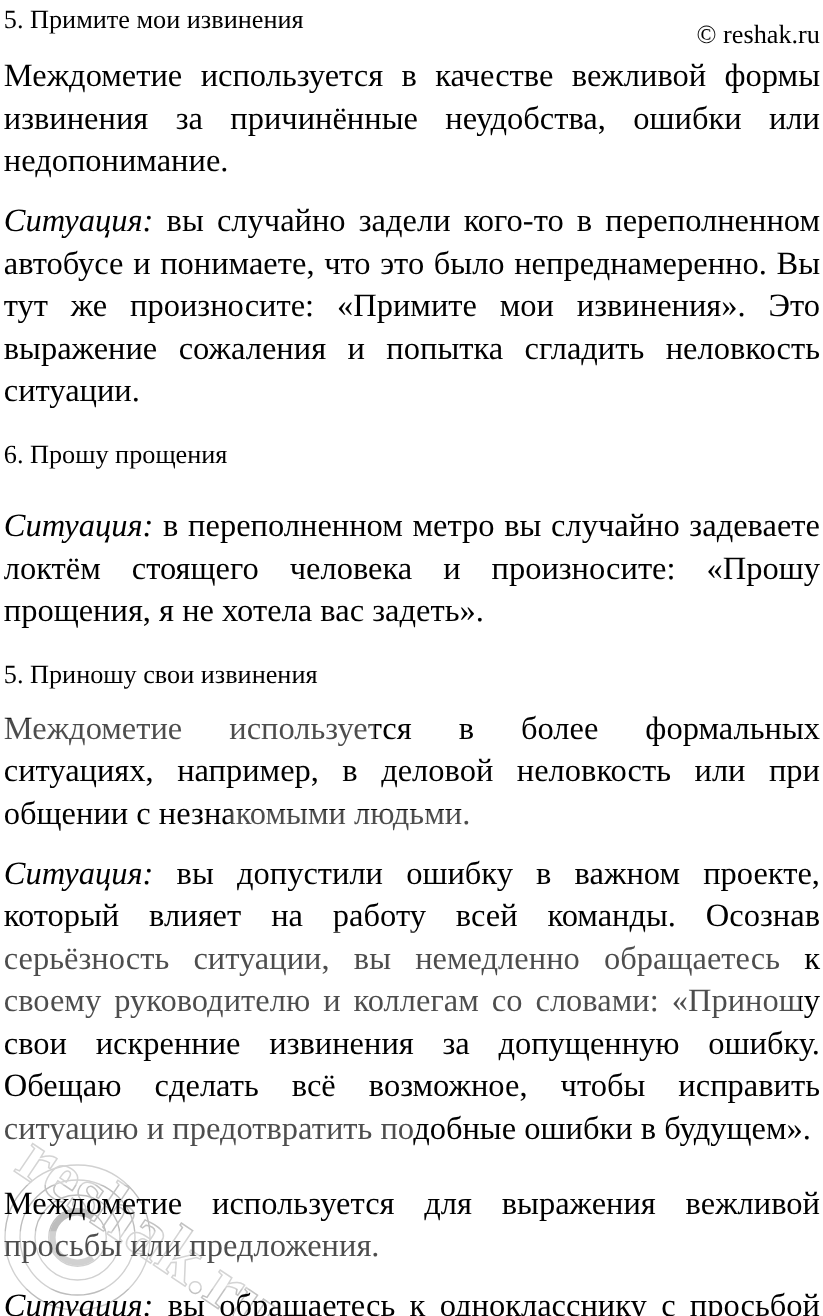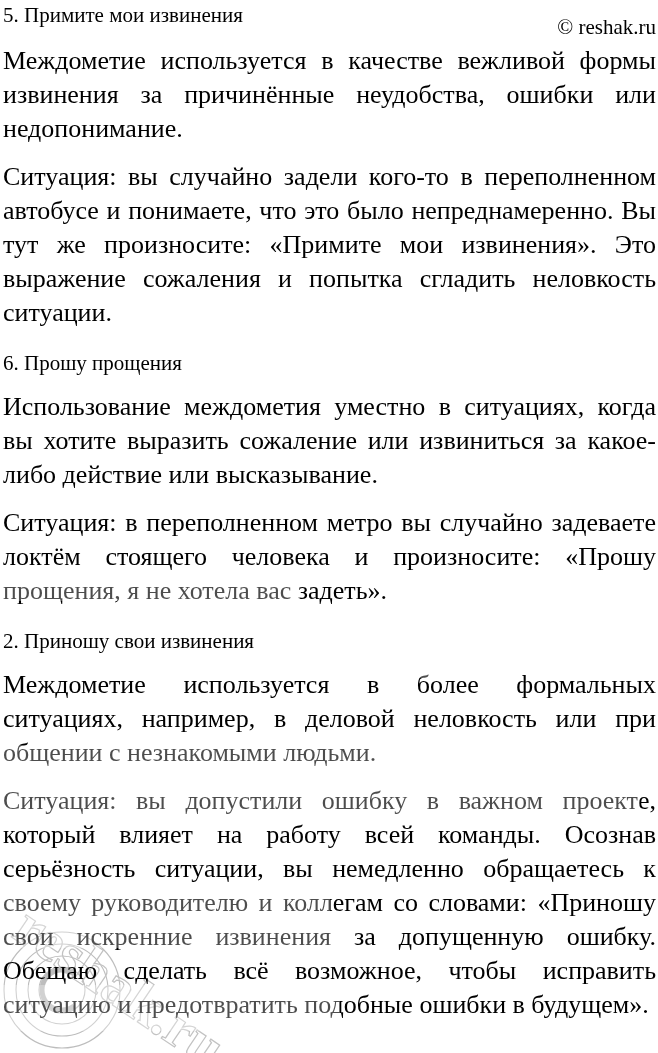--- a/index.html
+++ b/index.html
@@ -66,20 +66,21 @@
   }
   
   .para::after {
     content: "";
     display: inline-block;
     width: 100%;
   }
   .para.no-stretch::after { content: none; }
 
   .para .lead {
+    font-style: italic;
   }
 
   
   .gap-sm { height: 10px; }
   .gap-md { height: 14px; }
   .gap-lg { height: 16px; }
 
   
   .watermark {
     position: absolute;
@@ -136,29 +137,28 @@
   <div class="gap-md"></div>
 
   <p class="para no-stretch"><span class="lead">Ситуация:</span><span> вы случайно задели кого-то в переполненном автобусе и понимаете, что это было непреднамеренно. Вы тут же произносите: «Примите мои извинения». Это выражение сожаления и попытка сгладить неловкость ситуации.</span></p>
 
   <div class="gap-lg"></div>
 
   <p class="heading">6. Прошу прощения</p>
 
   <div class="gap-sm"></div>
 
-  <p class="para no-stretch">Использование междометия уместно в ситуациях, когда вы хотите выразить сожаление или извиниться за какое-либо действие или высказывание.</p>
 
   <div class="gap-md"></div>
 
   <p class="para no-stretch"><span class="lead">Ситуация:</span><span> в переполненном метро вы случайно задеваете локтём стоящего человека и произносите: «Прошу прощения, я не хотела вас задеть».</span></p>
 
   <div class="gap-lg"></div>
 
-  <p class="heading">2. Приношу свои извинения</p>
+  <p class="heading">5. Приношу свои извинения</p>
 
   <div class="gap-sm"></div>
 
   <p class="para no-stretch">Междометие используется в более формальных ситуациях, например, в деловой неловкость или при общении с незнакомыми людьми.</p>
 
   <div class="gap-md"></div>
 
   <p class="para no-stretch"><span class="lead">Ситуация:</span><span> вы допустили ошибку в важном проекте, который влияет на работу всей команды. Осознав серьёзность ситуации, вы немедленно обращаетесь к своему руководителю и коллегам со словами: «Приношу свои искренние извинения за допущенную ошибку. Обещаю сделать всё возможное, чтобы исправить ситуацию и предотвратить подобные ошибки в будущем».</span></p>
 
   <div class="gap-lg"></div>

